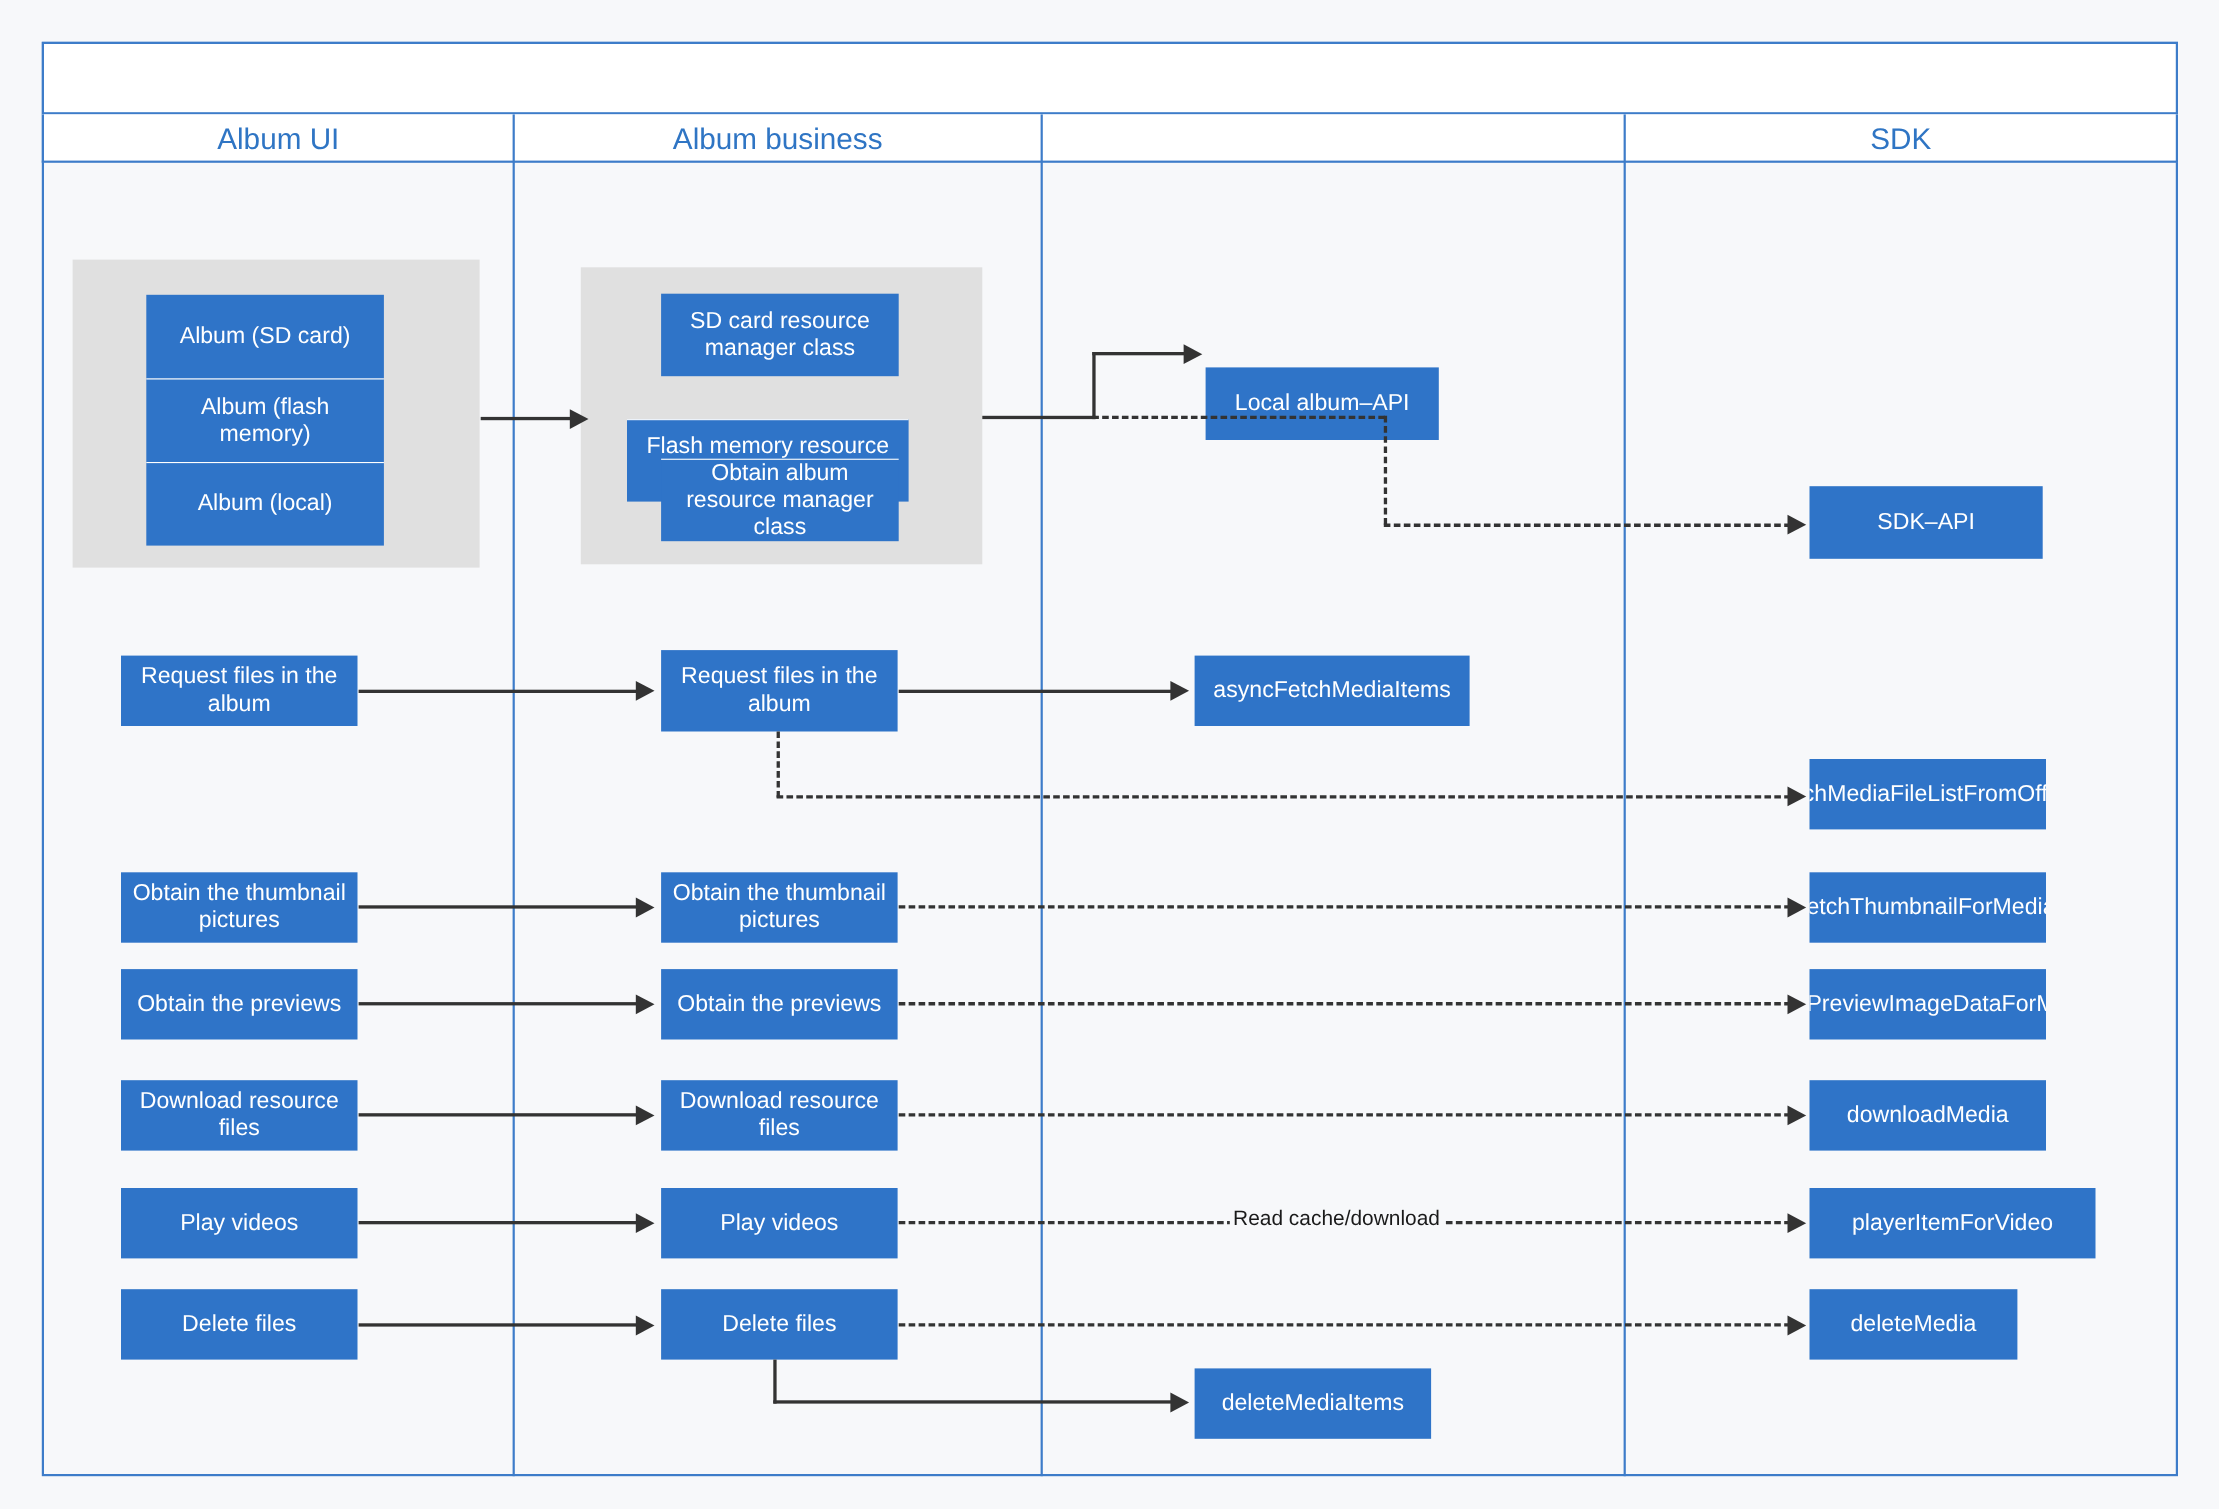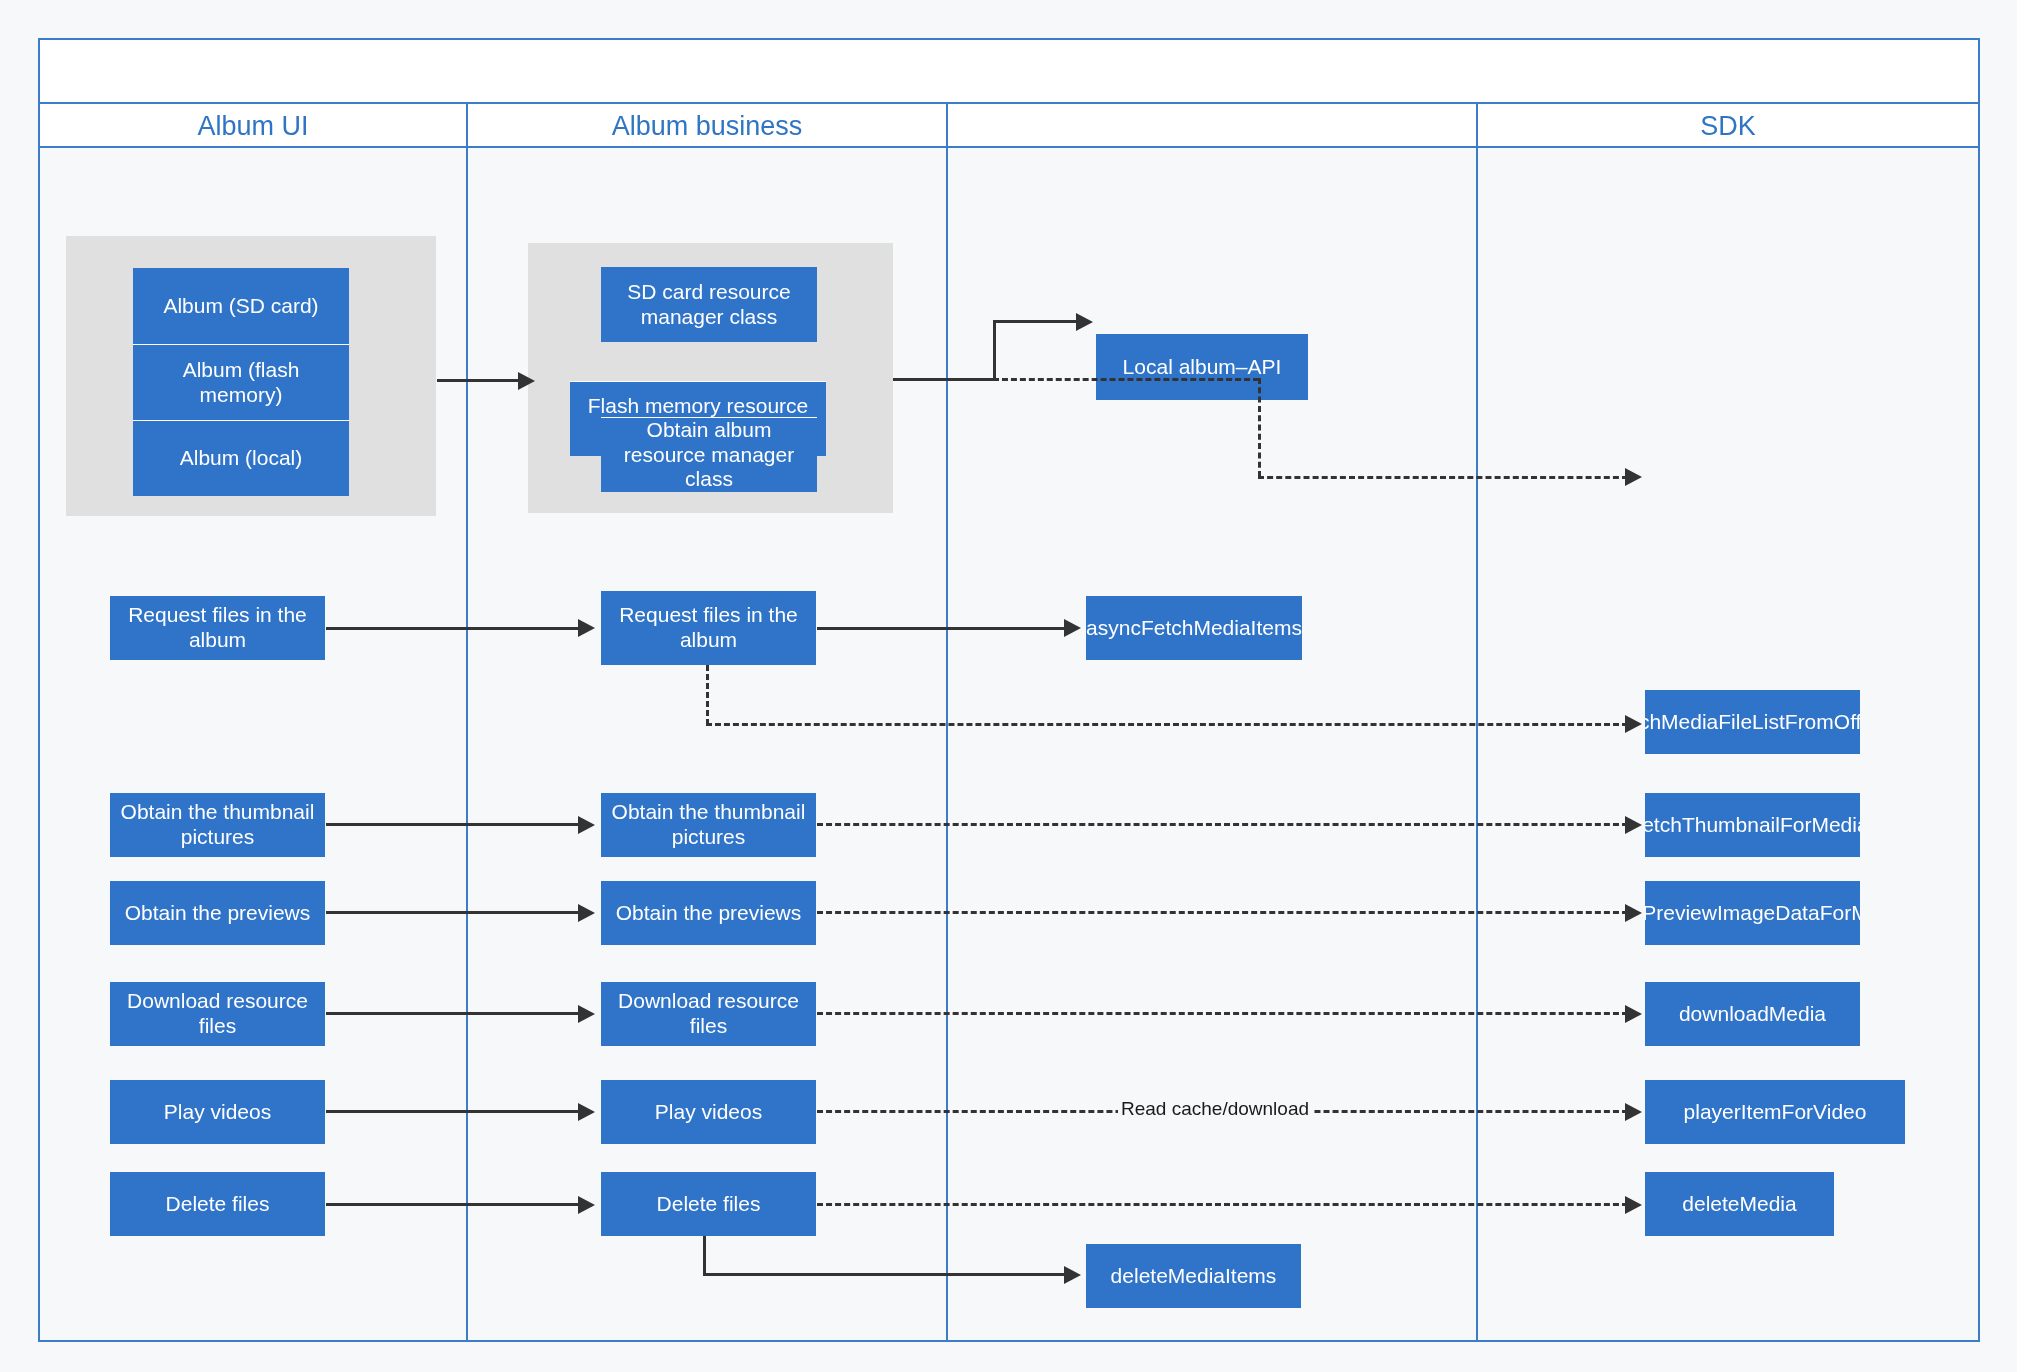--- a/index.html
+++ b/index.html
@@ -158,29 +158,30 @@
   <div class="line-h" style="left:437px; top:379px; width:83px;"></div>
   <div class="arrow-r" style="left:518px; top:372px;"></div>
 
   <div class="box" style="left:1096px; top:290px; width:212px; height:66px;margin-top:44px;">Local album–API</div>
 
   <div class="line-h" style="left:893px; top:378px; width:103px;"></div>
   <div class="line-v" style="left:993px; top:320px; height:61px;"></div>
   <div class="line-h" style="left:993px; top:320px; width:85px;"></div>
   <div class="arrow-r" style="left:1076px; top:313px;"></div>
 
+  <div class="box" style="left:1645px; top:442px; width:212px; height:66px;">SDK–API</div>
 
   <div class="dash-h" style="left:993px;  top:378px; width:266px;"></div>
   <div class="dash-v" style="left:1258px; top:378px; height:99px;"></div>
   <div class="dash-h" style="left:1258px; top:476px; width:370px;"></div>
   <div class="arrow-r" style="left:1625px; top:468px;"></div>
 
   <div class="box" style="left:110px; top:596px; width:215px; height:64px;">Request files in the album</div>
   <div class="box" style="left:601px; top:591px; width:215px; height:74px;">Request files in the album</div>
-  <div class="box" style="left:1086px; top:596px; width:216px; height:64px;">asyncFetchMediaItems</div>
+  <div class="box" style="left:1086px; top:596px; width:250px; height:64px;">asyncFetchMediaItems</div>
   <div class="box" style="left:1645px; top:690px; width:215px; height:64px;">fetchMediaFileListFromOffset</div>
 
   <div class="line-h" style="left:326px; top:627px; width:255px;"></div>
   <div class="arrow-r" style="left:578px; top:619px;"></div>
 
   <div class="line-h" style="left:817px; top:627px; width:250px;"></div>
   <div class="arrow-r" style="left:1064px; top:619px;"></div>
 
   <div class="dash-v" style="left:706px; top:665px; height:60px;"></div>
   <div class="dash-h" style="left:706px; top:723px; width:922px;"></div>

